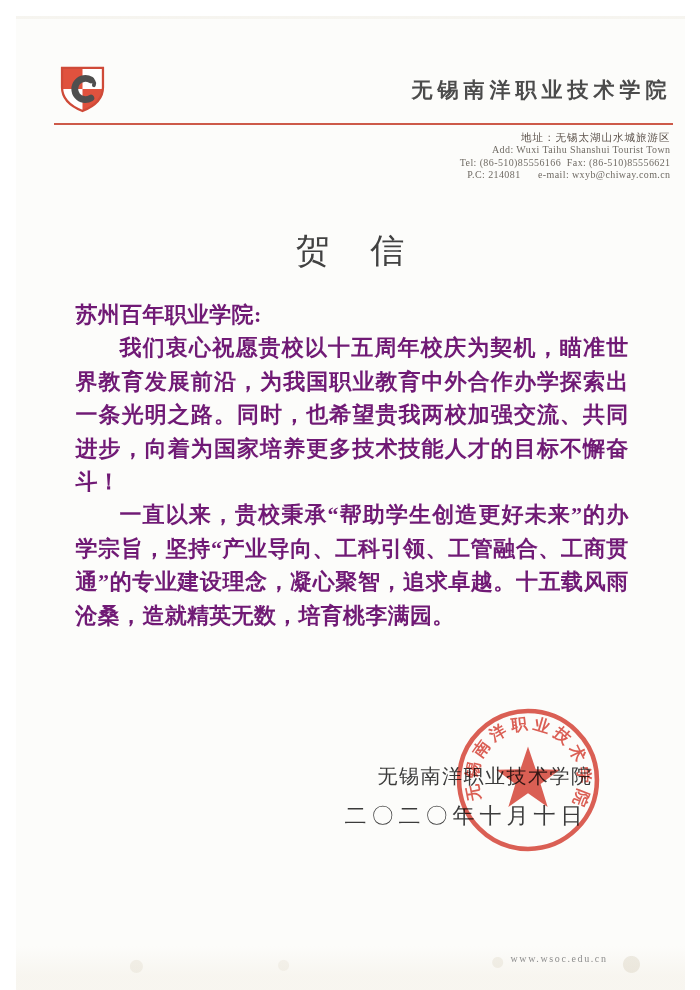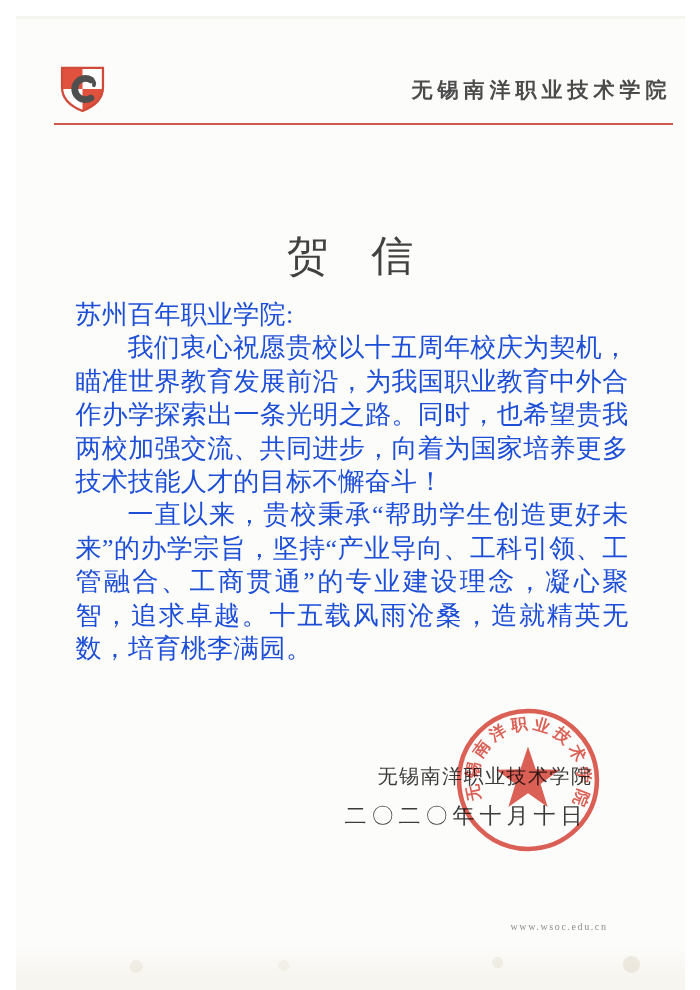--- a/index.html
+++ b/index.html
@@ -28,43 +28,43 @@
   .school-zh{font-size:21px;letter-spacing:5px;color:#4b4b4b;font-weight:600;white-space:nowrap;}
   .school-en{font-size:17px;letter-spacing:1.2px;color:#565656;margin-top:1px;white-space:nowrap;}
   .red-line{position:absolute;left:38px;right:12px;top:107px;height:2px;background:#cd5a49;}
   .contact{position:absolute;right:14px;top:116px;text-align:right;line-height:12.4px;}
   .contact div{white-space:pre;}
   .contact .zh{font-size:10.5px;color:#5c524b;letter-spacing:1px;}
   .contact .en{font-size:10px;color:#6f6a63;letter-spacing:.4px;}
   
   .letter-title{
     position:absolute;left:0;right:0;top:212px;
-    text-align:center;font-size:42px;color:#414141;
+    text-align:center;font-size:34px;color:#414141;
     word-spacing:32px;font-weight:500;
   }
   
   .letter-body{
     position:absolute;left:60px;right:56px;top:282px;
-    font-size:26px;line-height:33.4px;color:#1d4ed8;
-    text-align:justify;letter-spacing:.3px;
+    font-size:22px;line-height:33.4px;color:#701a75;
+    text-align:justify;letter-spacing:.3px;font-weight:bold;
   }
   .letter-body p{margin:0;text-indent:2em;}
   .letter-body .salutation{text-indent:0;}
   
   .signature{position:absolute;right:92px;top:747px;text-align:right;color:#3b3b3b;}
   .sig-name{font-size:20px;letter-spacing:1.5px;white-space:nowrap;}
   .sig-date{font-size:22px;letter-spacing:5px;margin-top:11px;padding-right:5px;white-space:nowrap;}
   
   .stamp{
     position:absolute;left:437px;top:689px;width:150px;height:150px;
     mix-blend-mode:multiply;opacity:.86;
   }
   
   .footer-url{
-    position:absolute;right:77px;top:905px;
+    position:absolute;right:77px;top:937px;
     font-size:10px;letter-spacing:1.6px;color:#8d8d8d;white-space:nowrap;
   }
 </style>
 </head>
 <body>
 
 <div class="page">
   <div class="scan-noise"></div>
 
   <div class="logo">
@@ -84,20 +84,26 @@
       <path d="M40 19 Q48 20 46 27" fill="none" stroke="#4f4f4f" stroke-width="5" stroke-linecap="round"></path>
     </svg>
   </div>
 
   <div class="school-names">
     <div class="school-zh">无锡南洋职业技术学院</div>
   </div>
 
   <div class="red-line"></div>
 
+  <div class="contact">
+    <div class="zh">地址：无锡太湖山水城旅游区</div>
+    <div class="en">Add: Wuxi Taihu Shanshui Tourist Town</div>
+    <div class="en">Tel: (86-510)85556166  Fax: (86-510)85556621</div>
+    <div class="en">P.C: 214081      e-mail: wxyb@chiway.com.cn</div>
+  </div>
 
   <div class="letter-title">贺 信</div>
 
   <div class="letter-body">
     <p class="salutation">苏州百年职业学院:</p>
     <p>我们衷心祝愿贵校以十五周年校庆为契机，瞄准世界教育发展前沿，为我国职业教育中外合作办学探索出一条光明之路。同时，也希望贵我两校加强交流、共同进步，向着为国家培养更多技术技能人才的目标不懈奋斗！</p>
     <p>一直以来，贵校秉承“帮助学生创造更好未来”的办学宗旨，坚持“产业导向、工科引领、工管融合、工商贯通”的专业建设理念，凝心聚智，追求卓越。十五载风雨沧桑，造就精英无数，培育桃李满园。</p>
   </div>
 
   <div class="signature">

